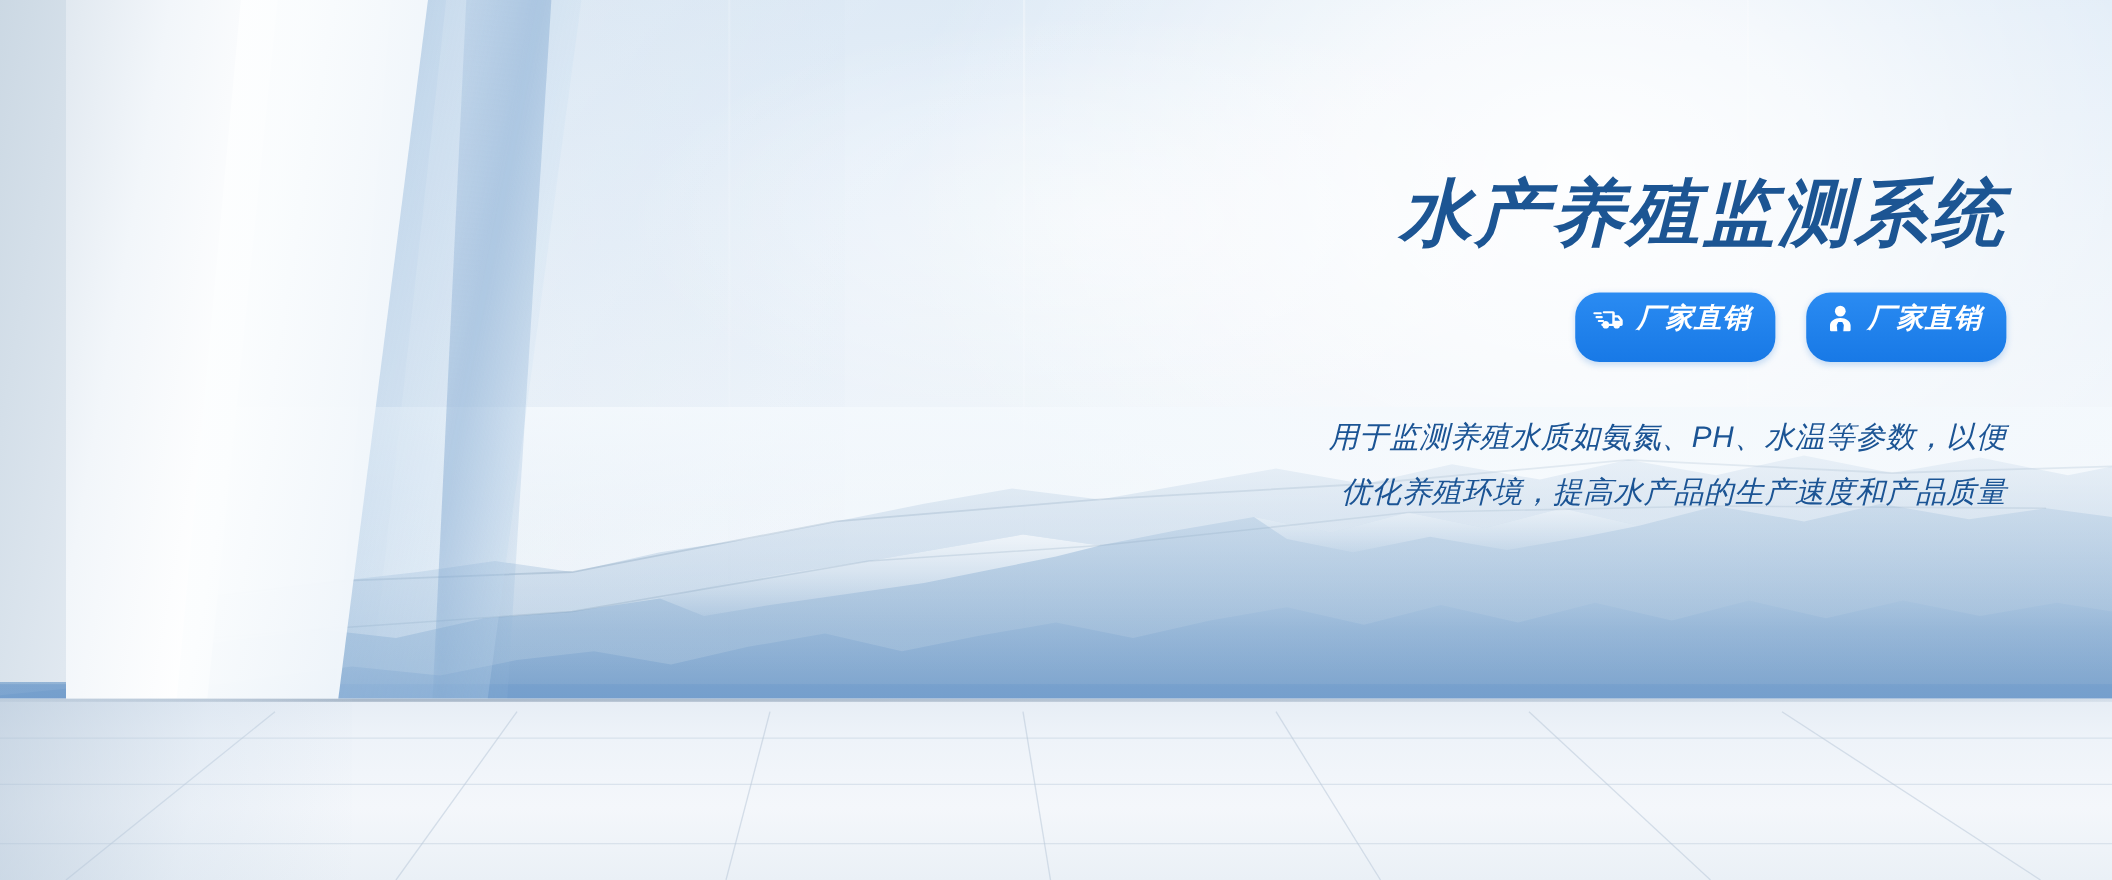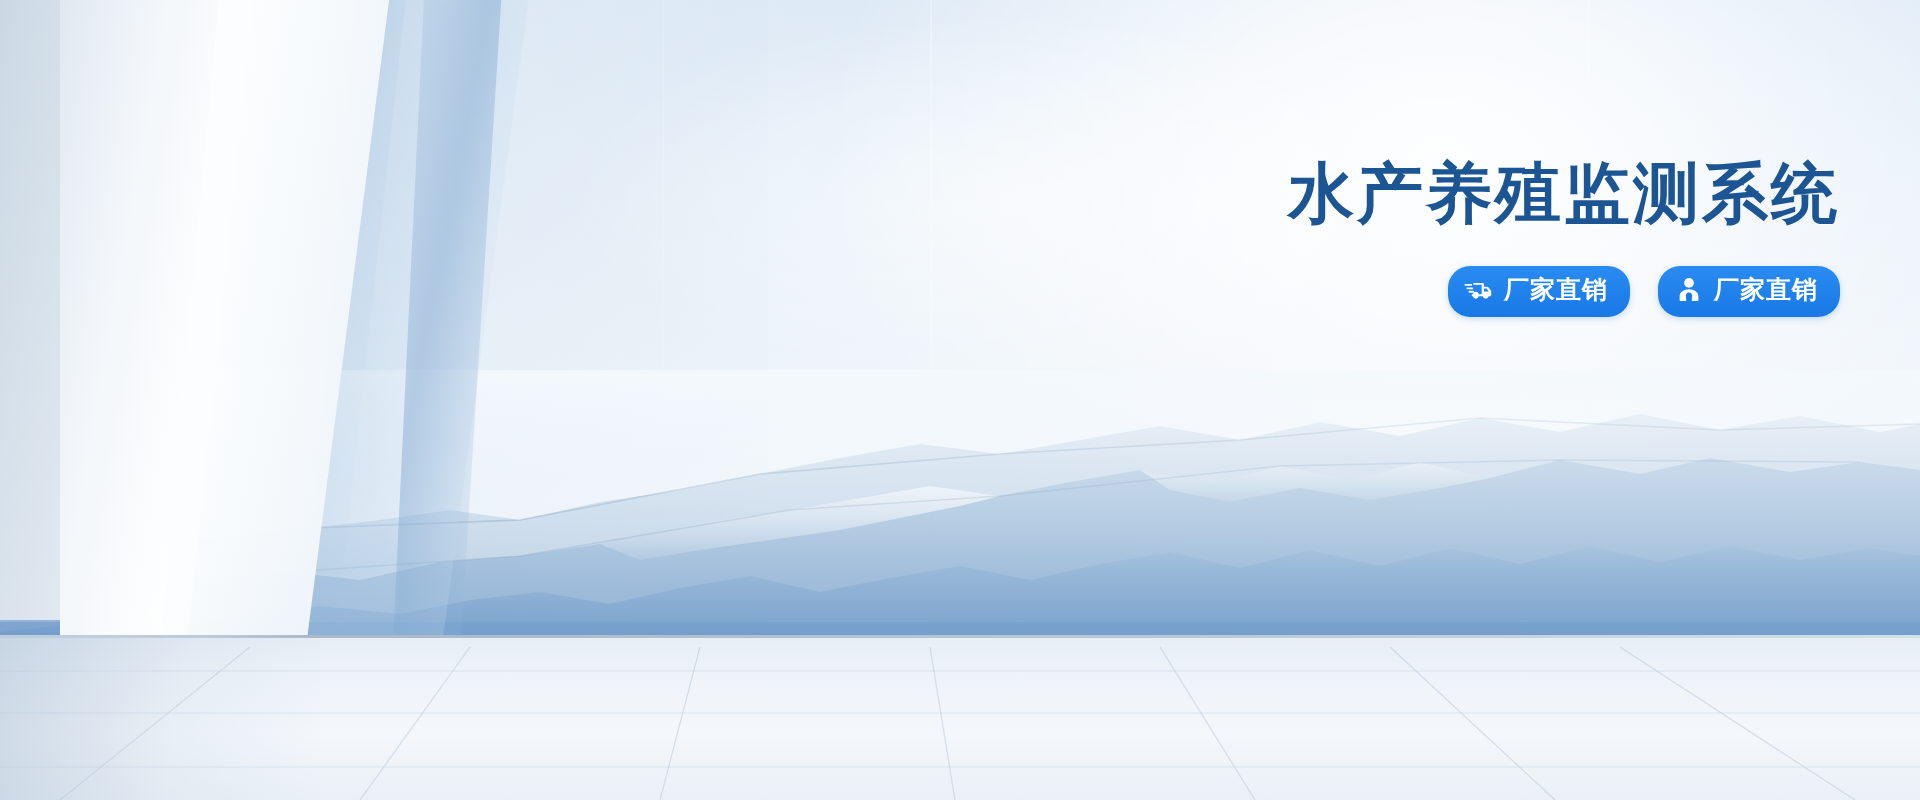--- a/index.html
+++ b/index.html
@@ -159,24 +159,25 @@
   .ground-shadow-left {
     position: absolute;
     left: 0; top: 0;
     width: 320px; height: 100%;
     background: linear-gradient(100deg, rgba(172,192,212,0.55) 0%, rgba(200,216,232,0.25) 55%, rgba(255,255,255,0) 100%);
   }
 
   
   .content {
     position: absolute;
-    right: 80px;
+    right: 96px;
     top: 160px;
     width: 740px;
     text-align: right;
+    font-style: italic;
   }
 
   .title {
     font-size: 66px;
     font-weight: 700;
     letter-spacing: 3px;
     color: #1c5593;
     line-height: 1.0;
     margin: 0 0 40px 0;
     white-space: nowrap;
@@ -189,21 +190,21 @@
     gap: 28px;
     margin-bottom: 44px;
   }
   .badge {
     display: inline-flex;
     align-items: center;
     gap: 10px;
     background: linear-gradient(180deg, #2a8bf2 0%, #1879e6 100%);
     color: #ffffff;
     border-radius: 22px;
-    padding: 8px 22px 12px 16px;
+    padding: 8px 22px 24px 16px;
     font-size: 25px;
     font-weight: 700;
     letter-spacing: 1px;
     line-height: 1.25;
     box-shadow: 0 2px 6px rgba(24,110,210,0.22);
   }
   .badge-icon {
     display: inline-flex;
     align-items: center;
     justify-content: center;
@@ -328,16 +329,18 @@
             <path d="M16 15.1c-5.5 0-10 3.2-10 7.2v4.4c0 .6.5 1.1 1.1 1.1h6.0l-.55-6.1 1.5-2.8h3.9l1.5 2.8-.55 6.1h6.0c.6 0 1.1-.5 1.1-1.1v-4.4c0-4-4.5-7.2-10-7.2z"></path>
             <path d="M14.85 19.0h2.3l1.3 2.45-1.0 6.35h-2.9l-1.0-6.35z" fill="#1879E6"></path>
           </svg>
         </span>
         <span class="badge-label">厂家直销</span>
       </div>
 
     </div>
 
     <div class="desc">
+      <span class="desc-line">用于监测养殖水质如氨氮、PH、水温等参数，以便</span>
+      <span class="desc-line">优化养殖环境，提高水产品的生产速度和产品质量</span>
     </div>
 
   </div>
 </div>
 
 </body></html>

